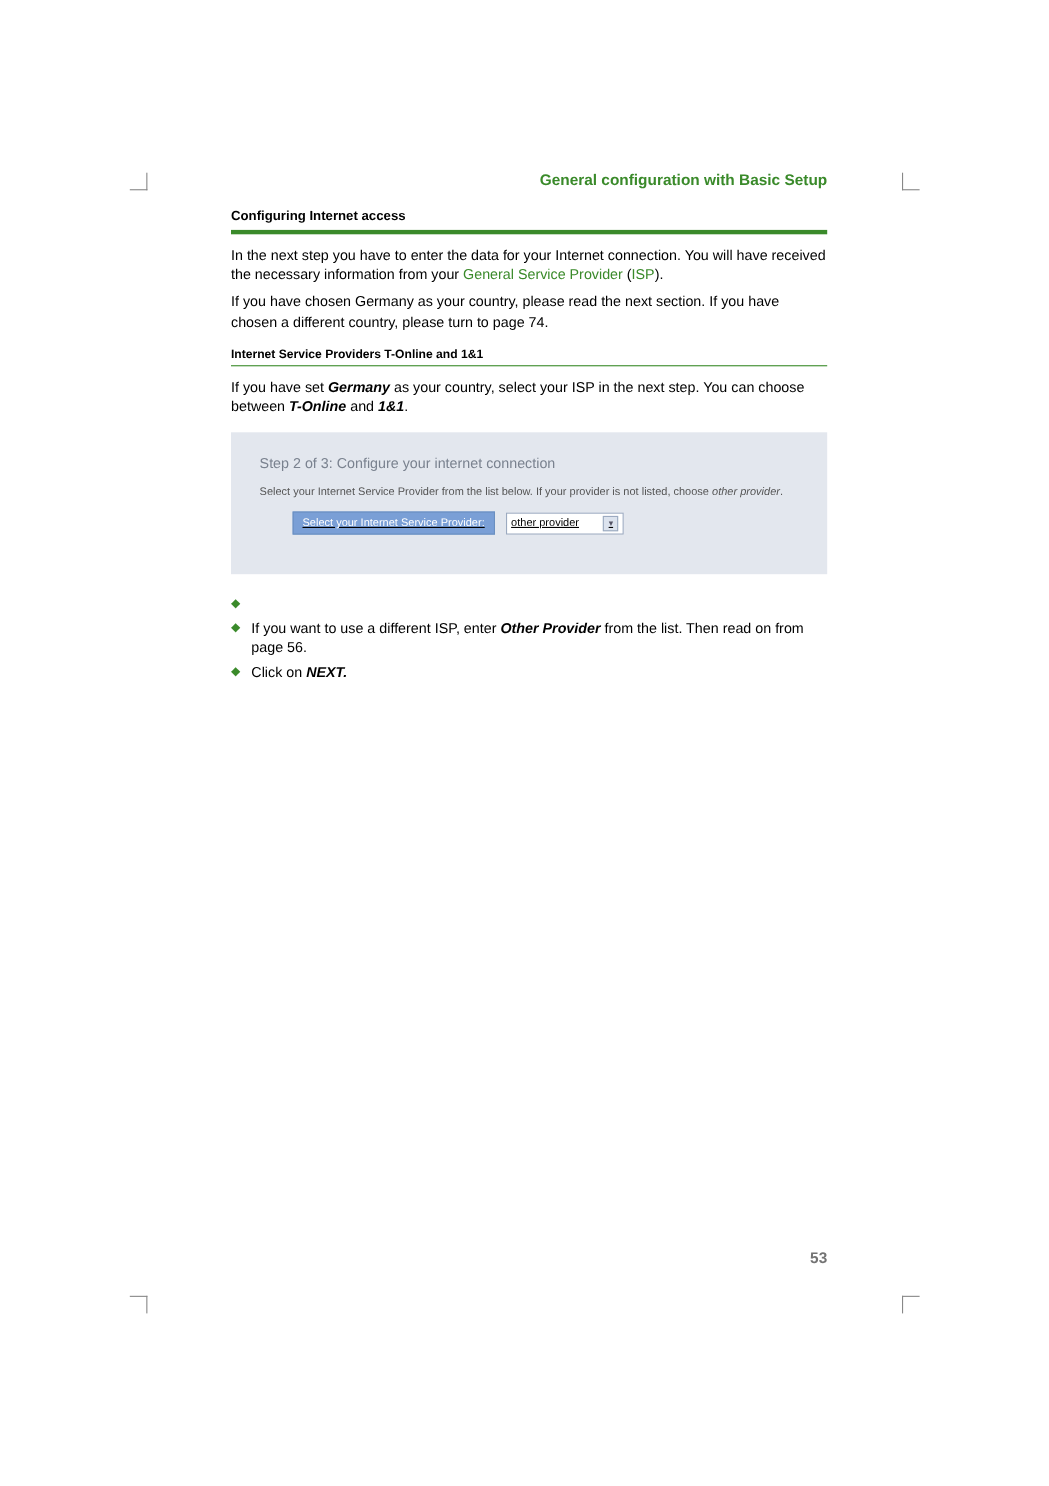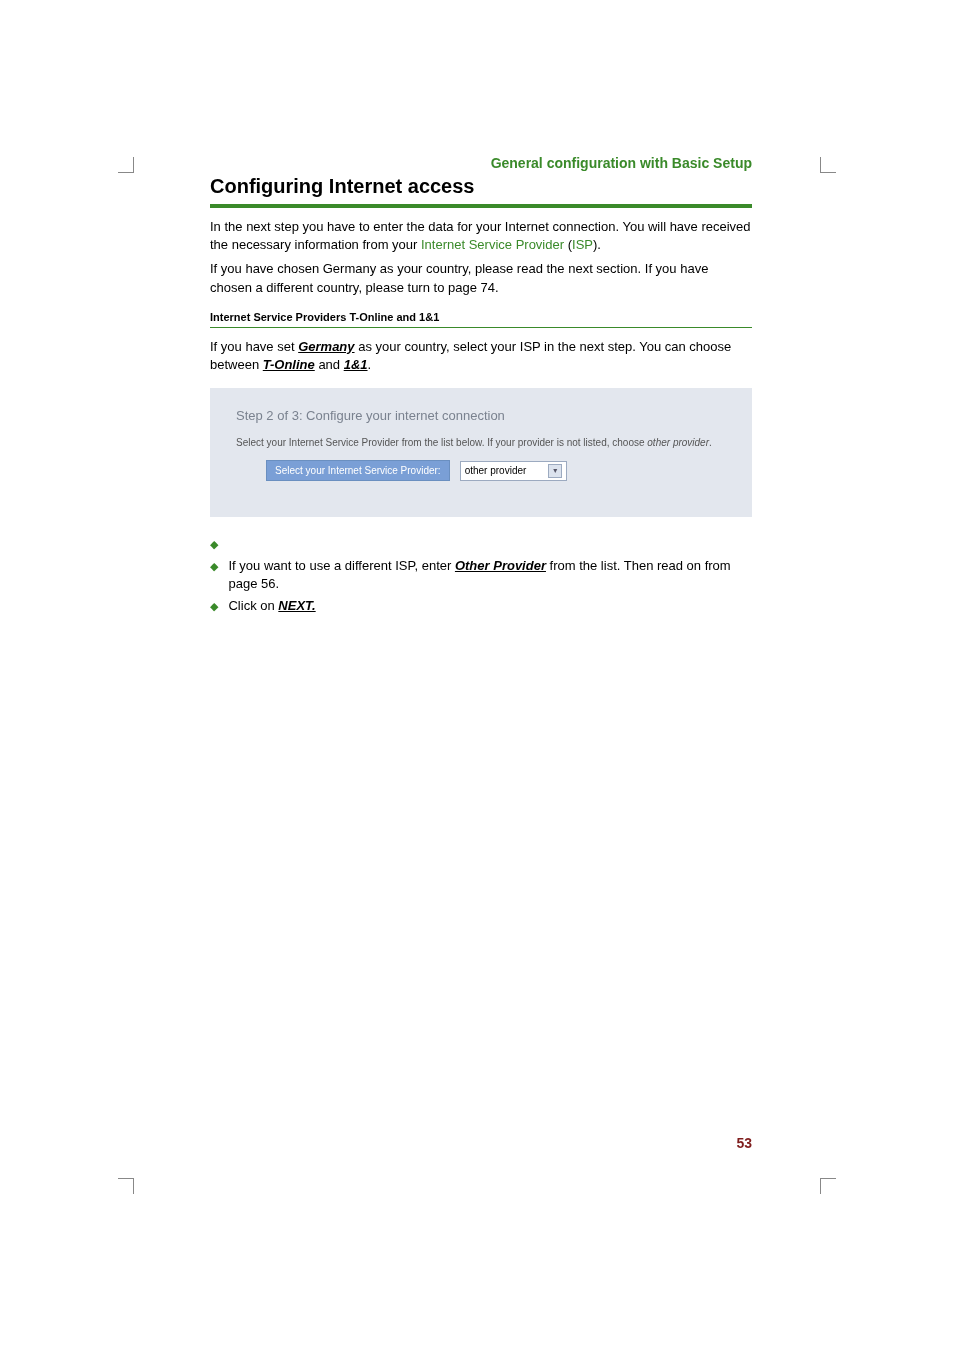--- a/index.html
+++ b/index.html
@@ -29,30 +29,30 @@
     .path-line {
       font-size: 11px;
       color: #444;
       margin-bottom: 30px;
     }
     .section-header {
       color: #3a8a2a;
       font-weight: bold;
       font-size: 14px;
       text-align: right;
-      margin-bottom: 4px;
+      margin-bottom: 18px;
       padding-right: 52px;
     }
     .content {
       padding-left: 60px;
       padding-right: 52px;
     }
     .h1 {
       font-weight: bold;
-      font-size: 20px;
+      font-size: 12px;
       margin-bottom: 6px;
     }
     .h1-rule {
       height: 4px;
       background: #3a8a2a;
       margin-bottom: 10px;
     }
     .body-text {
       font-size: 13px;
       line-height: 1.4;
@@ -63,21 +63,21 @@
       font-weight: bold;
       font-size: 11px;
       margin-top: 14px;
       margin-bottom: 4px;
     }
     .h2-rule {
       height: 1px;
       background: #3a8a2a;
       margin-bottom: 10px;
     }
-    .bold { font-weight: bold; font-style: italic; text-decoration: underline; }
+    .bold { font-weight: bold; font-style: italic; }
     .screenshot {
       background: #e3e7ee;
       margin-top: 14px;
       padding: 20px 26px 36px 26px;
     }
     .screenshot-title {
       color: #7a828f;
       font-weight: normal;
       font-size: 13px;
       margin-bottom: 14px;
@@ -86,20 +86,21 @@
       color: #555;
       font-size: 10px;
       margin-bottom: 12px;
     }
     .screenshot-subtext i { font-style: italic; }
     .field-row {
       display: flex;
       align-items: center;
       gap: 10px;
       margin-left: 30px;
+      text-decoration: underline;
     }
     .field-label {
       background: #7a9fd6;
       color: #fff;
       font-size: 10px;
       padding: 4px 8px;
       border: 1px solid #6a8fc0;
     }
     .field-select {
       background: #fff;
@@ -132,21 +133,21 @@
       gap: 10px;
       margin-bottom: 4px;
     }
     .bullet-icon {
       color: #3a8a2a;
       font-size: 11px;
       padding-top: 2px;
       flex-shrink: 0;
     }
     .page-number {
-      color: #7f1d1d;
+      color: #737373;
       font-weight: bold;
       font-size: 14px;
       position: absolute;
       right: 52px;
       top: 980px;
     }
   </style>
 </head>
 <body>
 
@@ -161,21 +162,21 @@
 
 <div class="page">
 
   <div class="section-header">General configuration with Basic Setup</div>
 
   <div class="content">
     <div class="h1">Configuring Internet access</div>
     <div class="h1-rule"></div>
 
     <p class="body-text">
-      <span>In the next step you have to enter the data for your Internet connection. You will have received the necessary information from your </span><span class="link-green">Internet Service Provider</span><span> (</span><span class="link-green">ISP</span><span>).</span>
+      <span>In the next step you have to enter the data for your Internet connection. You will have received the necessary information from your </span><span class="link-green">General Service Provider</span><span> (</span><span class="link-green">ISP</span><span>).</span>
     </p>
     <p class="body-text">If you have chosen Germany as your country, please read the next section. If you have chosen a different country, please turn to page 74.</p>
 
     <div class="h2">Internet Service Providers T-Online and 1&amp;1</div>
     <div class="h2-rule"></div>
 
     <p class="body-text">
       <span>If you have set </span><span class="bold">Germany</span><span> as your country, select your ISP in the next step. You can choose between </span><span class="bold">T-Online</span><span> and </span><span class="bold">1&amp;1</span><span>.</span>
     </p>
 

